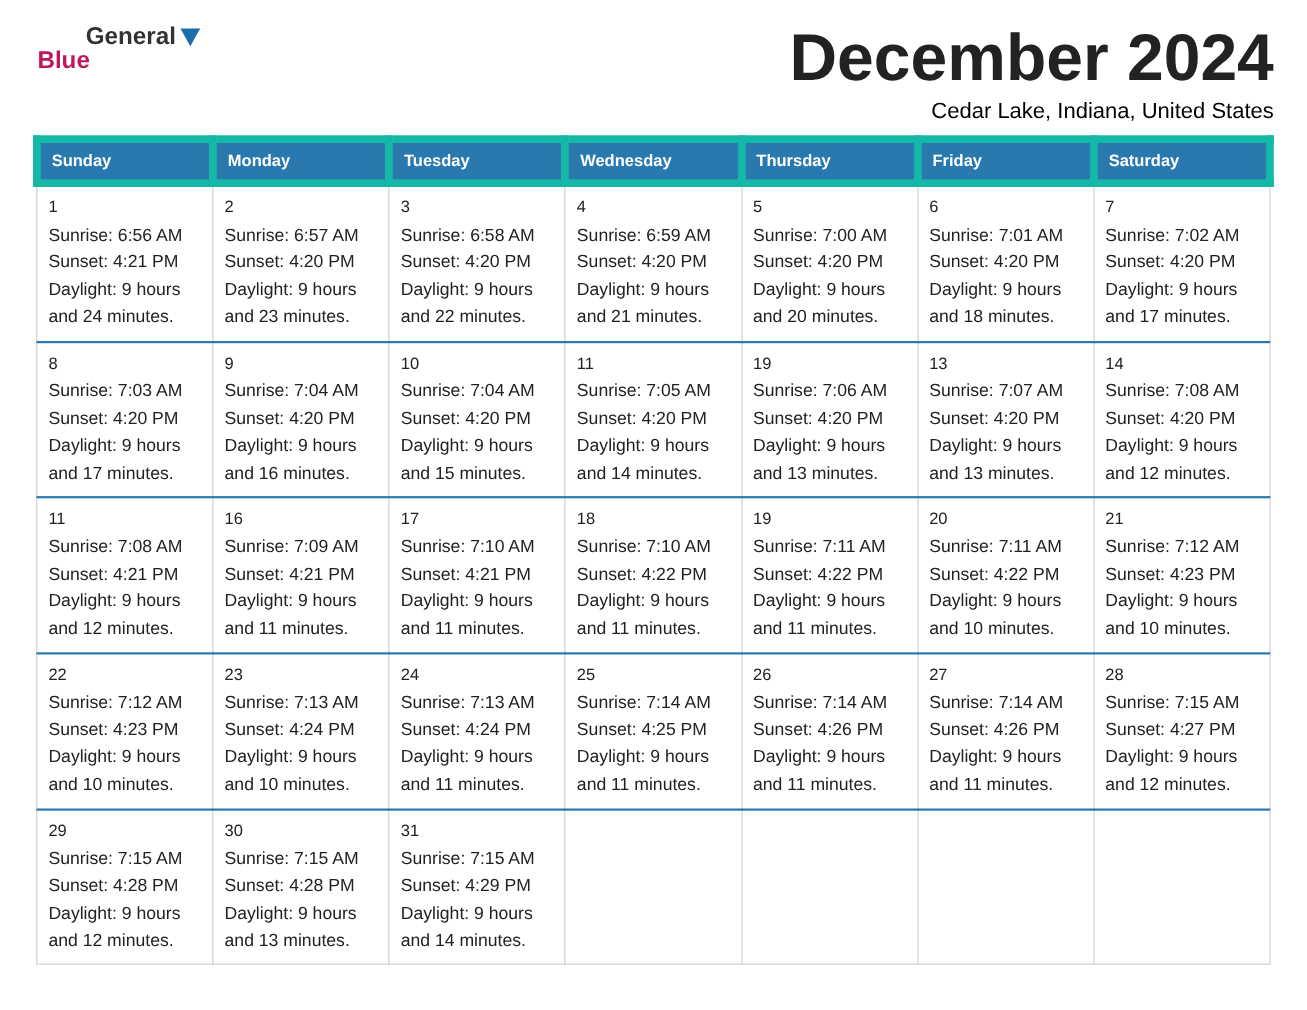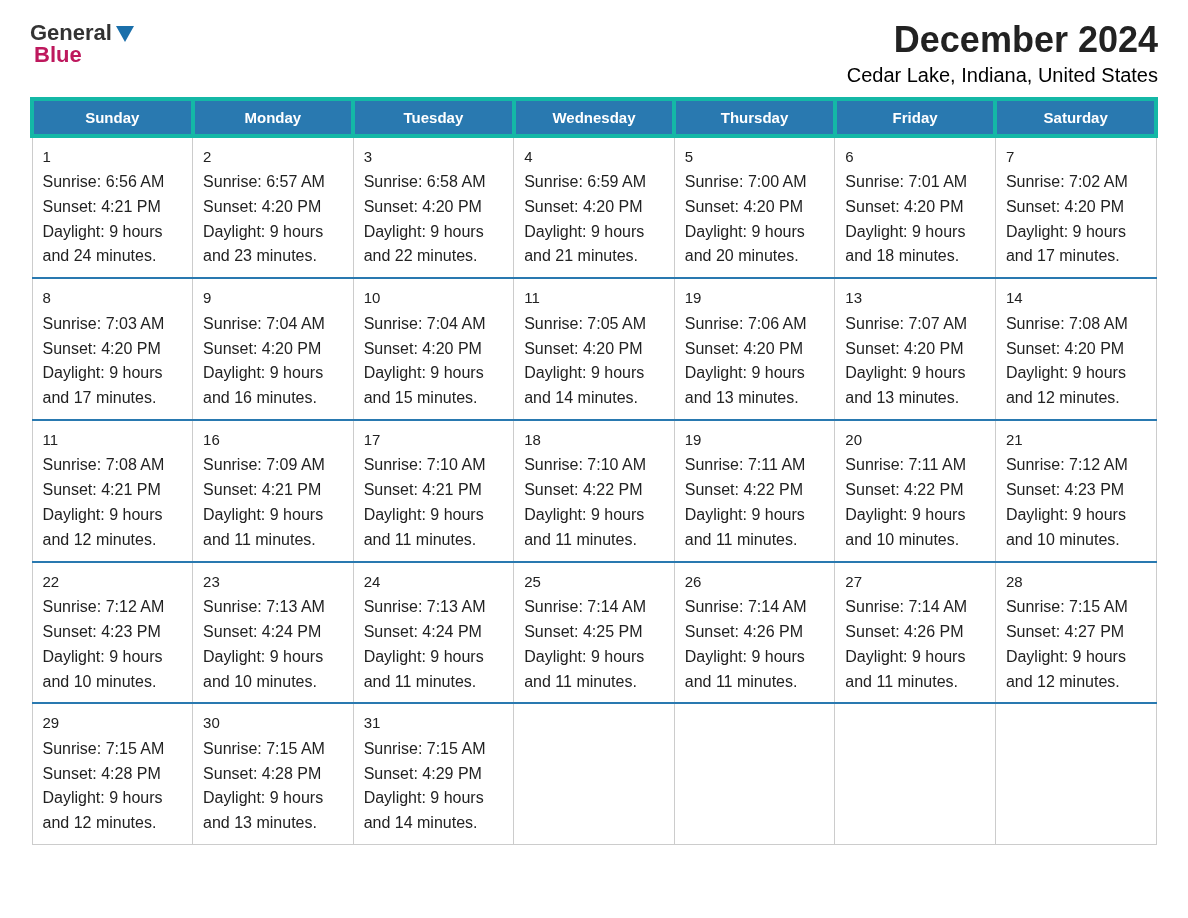--- a/index.html
+++ b/index.html
@@ -28,43 +28,43 @@
     }
     .logo-text-blue {
       font-size: 22px;
       font-weight: bold;
       color: #be185d;
     }
     .title-section {
       text-align: right;
     }
     .month-title {
-      font-size: 36px;
+      font-size: 60px;
       font-weight: bold;
       color: #222;
       line-height: 1.1;
     }
     .location-subtitle {
       font-size: 20px;
       color: #000000;
       margin-top: 4px;
     }
     table {
       width: 100%;
       border-collapse: collapse;
       margin-top: 10px;
     }
     thead tr th {
       background-color: #2979b0;
       color: #fff;
       font-size: 15px;
       font-weight: bold;
       padding: 8px 10px;
-      text-align: center;
-      border: 4px solid #14b8a6;
+      text-align: left;
+      border: 7px solid #14b8a6;
     }
     tbody tr td {
       vertical-align: top;
       padding: 8px 10px;
       font-size: 12.5px;
       color: #222;
       border: 1px solid #ccc;
       width: 14.28%;
       min-height: 80px;
       line-height: 1.5;
@@ -87,21 +87,21 @@
     tbody tr td.empty {
       background: #fff;
     }
   </style>
 </head>
 <body>
 
 <div class="header">
   <div class="logo">
     <div style="display:flex; flex-direction:column; align-items:flex-start;">
-      <div style="display:flex; align-items:center; gap:2px;">
+      <div style="display:flex; align-items:center; gap:2px;margin-left:48px;">
         <span class="logo-text-general">General</span>
         <div style="position:relative; display:inline-block; margin-left:2px;">
           <div style="width:0;height:0;border-left:9px solid transparent;border-right:9px solid transparent;border-top:16px solid #1a6faa; display:inline-block; vertical-align:middle; margin-top:2px;"></div>
         </div>
       </div>
       <span class="logo-text-blue" style="margin-left:4px; margin-top:-4px;">Blue</span>
     </div>
   </div>
   <div class="title-section">
     <div class="month-title">December 2024</div>

